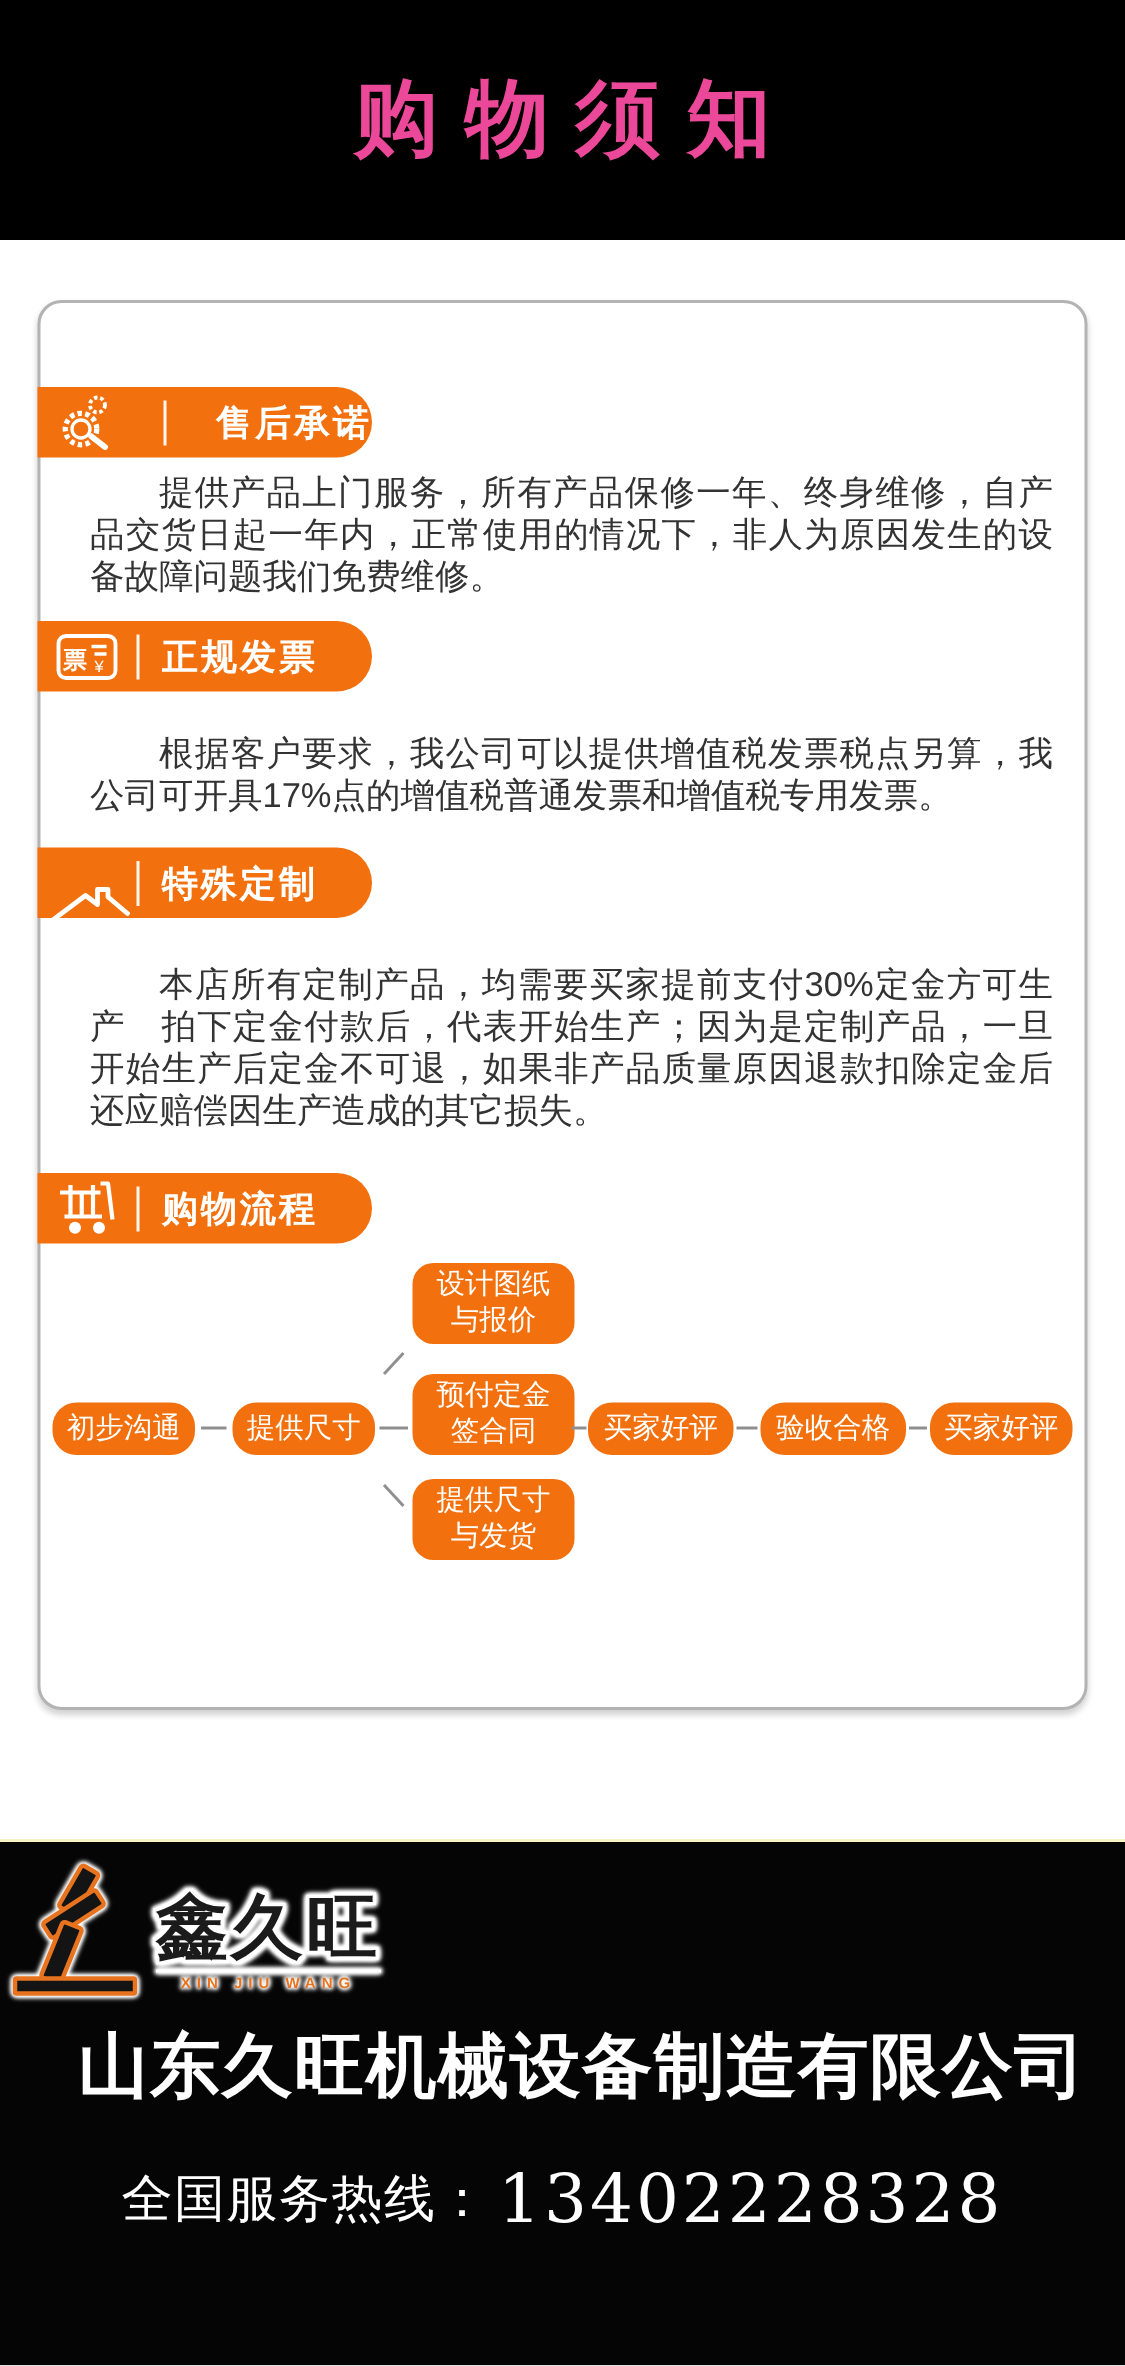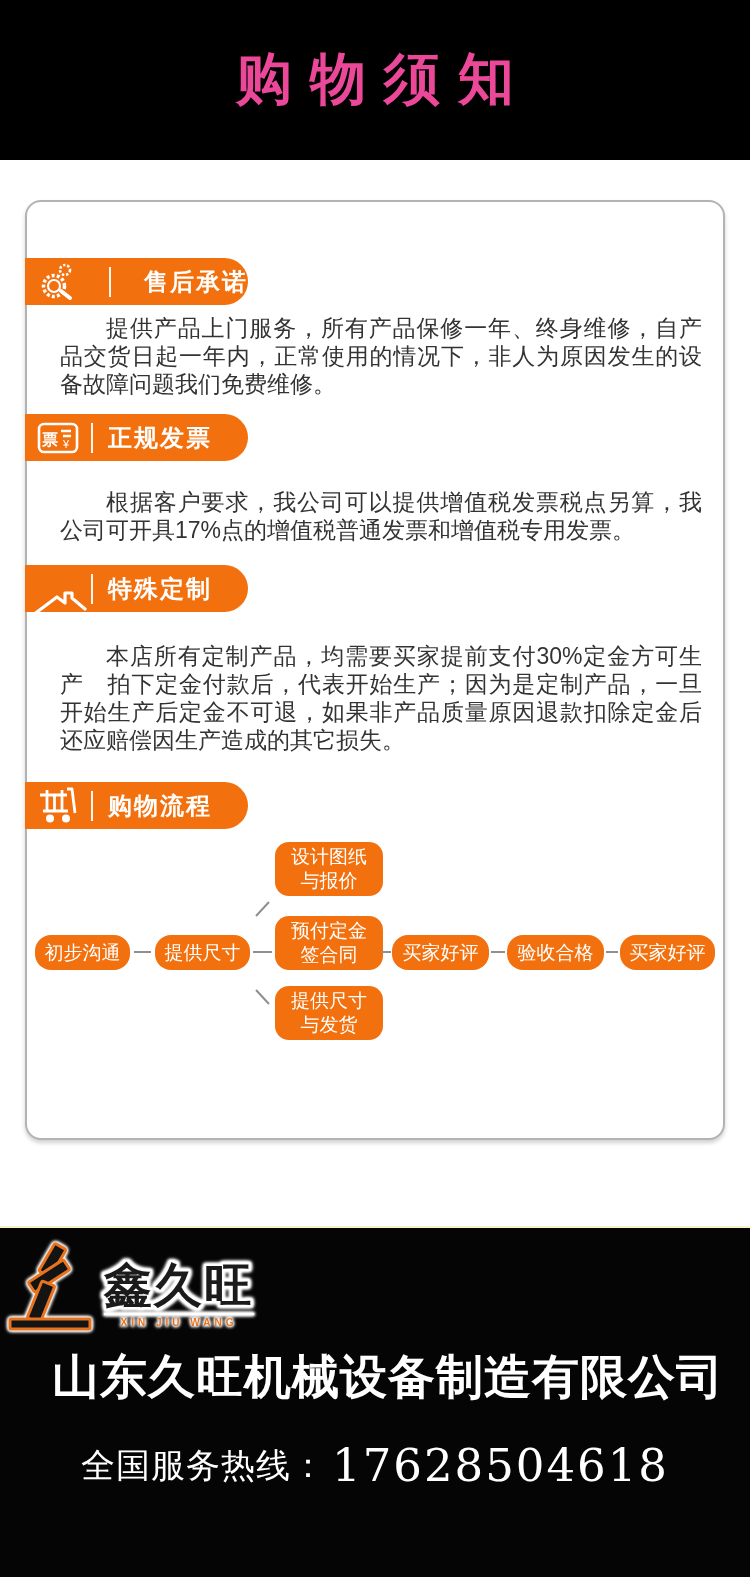--- a/index.html
+++ b/index.html
@@ -179,18 +179,18 @@
       <span class="logo-text-col">
         <span class="logo-cn">鑫久旺</span>
         <span class="logo-en">XIN JIU WANG</span>
       </span>
     </div>
 
     <div class="company">山东久旺机械设备制造有限公司</div>
 
     <div class="hotline">
       <span class="hl-label">全国服务热线：</span>
-      <span class="hl-number">17628504618</span>
+      <span class="hl-number">13402228328</span>
     </div>
 
   </div>
 
 </div>
 
 </body></html>

